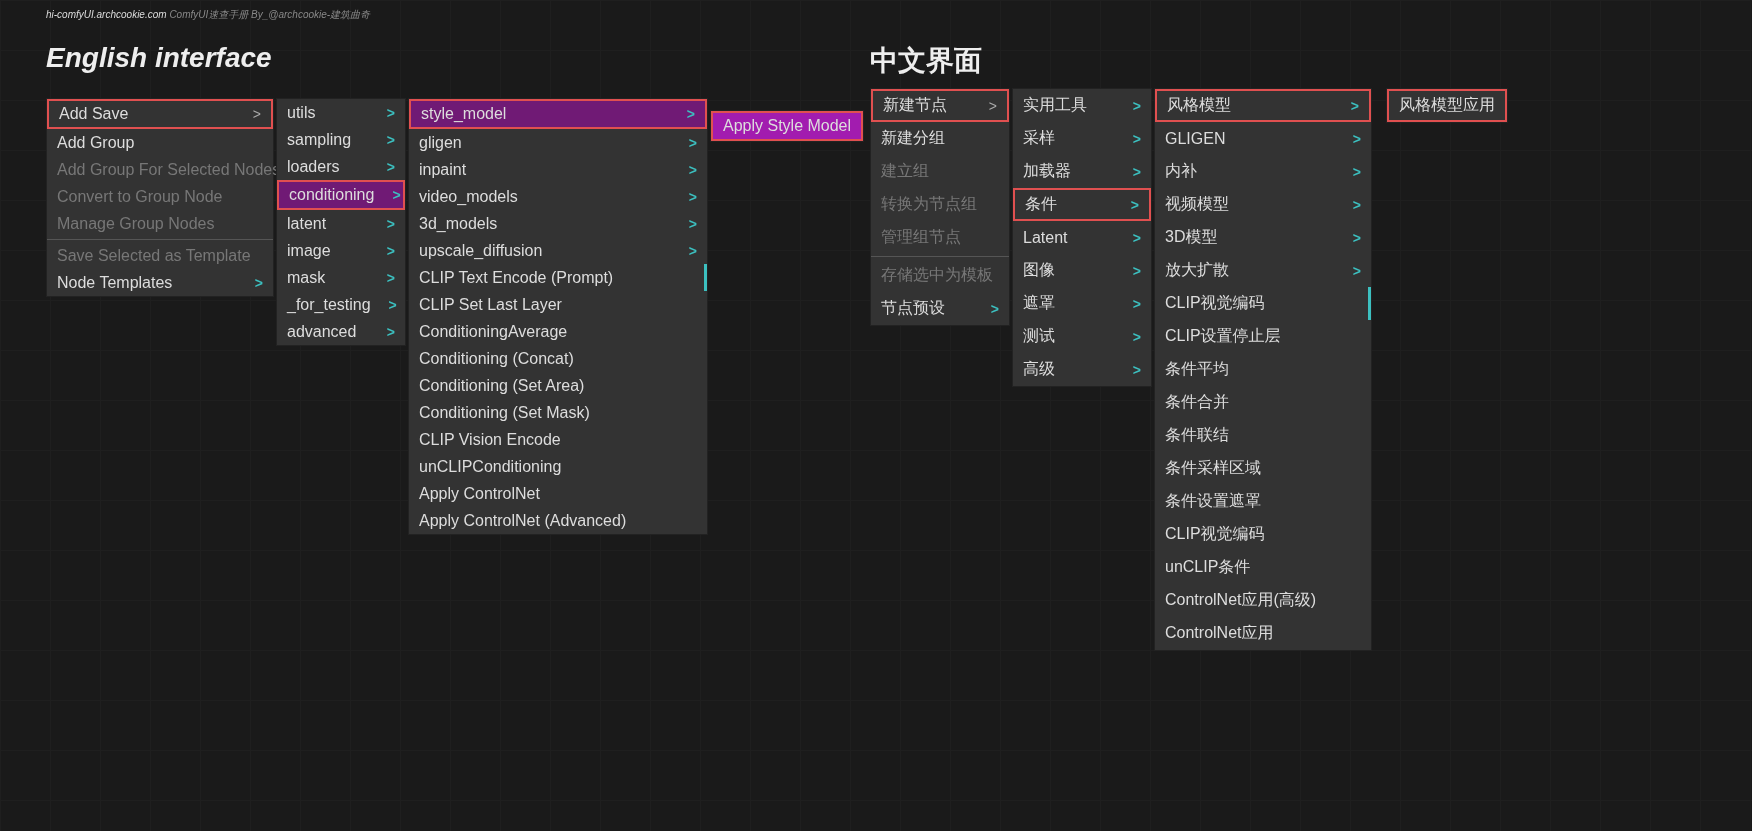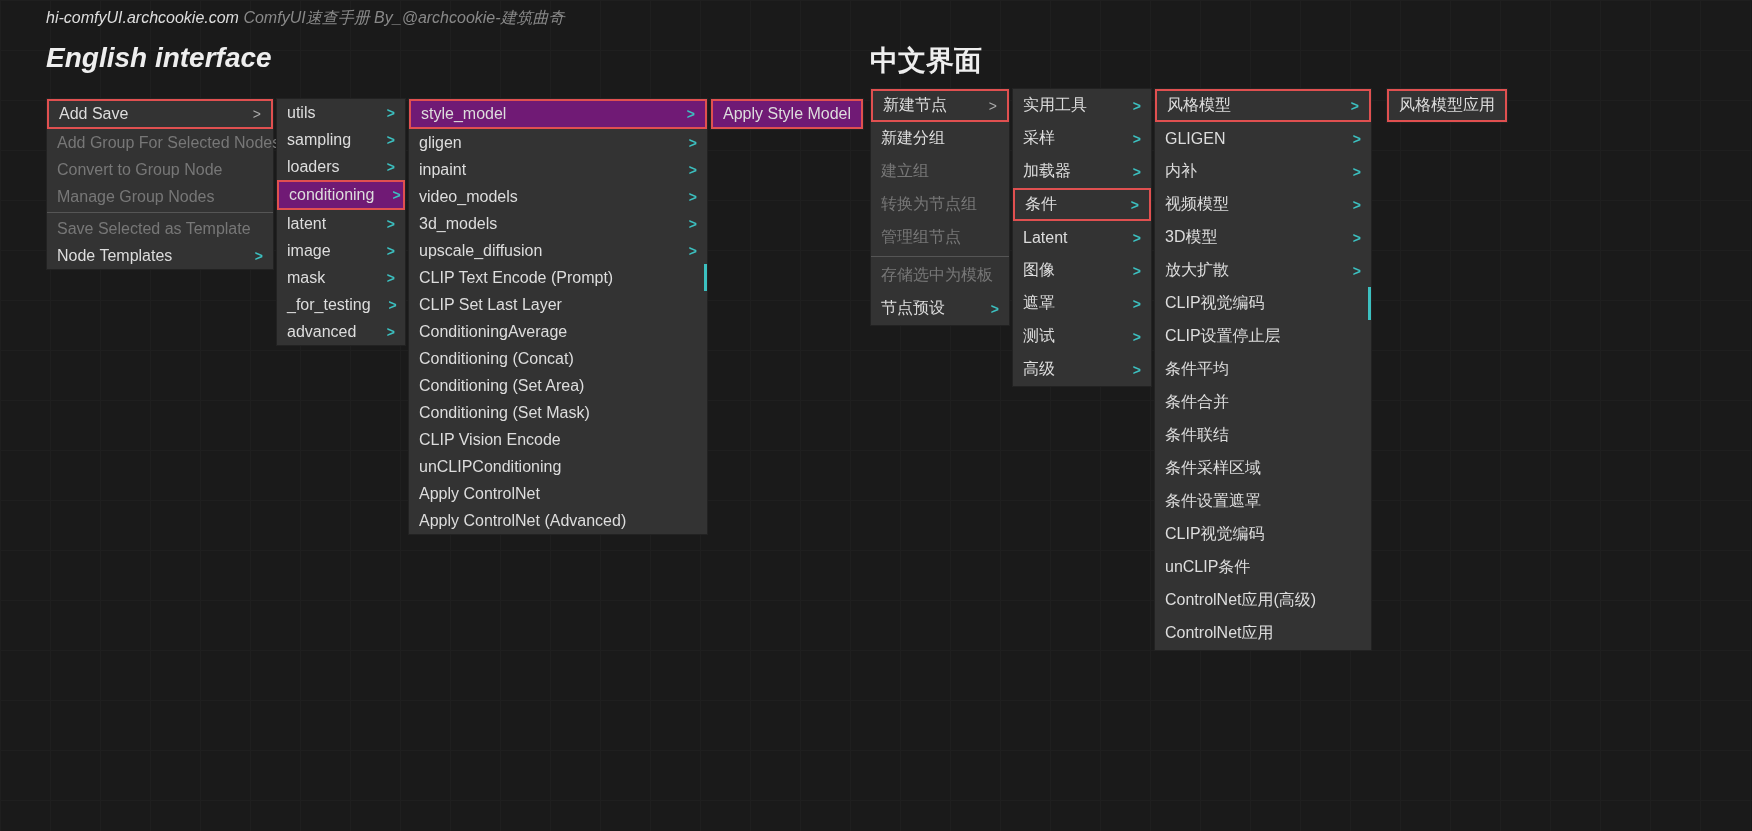--- a/index.html
+++ b/index.html
@@ -18,21 +18,21 @@
     background-image:
       linear-gradient(#2a2a2a 1px, transparent 1px),
       linear-gradient(90deg, #2a2a2a 1px, transparent 1px);
     background-size: 50px 50px;
     opacity: 0.35;
   }
   .header {
     position: absolute;
     top: 8px;
     left: 46px;
-    font-size: 16px;
+    font-size: 10px;
     font-style: italic;
     color: #ddd;
   }
   .header .sub { color: #888; font-style: italic; }
   .title-left {
     position: absolute;
     top: 42px;
     left: 46px;
     font-size: 28px;
     font-style: italic;
@@ -78,21 +78,21 @@
     font-size: 14px;
     margin-left: 18px;
   }
   .arrow.accent { color: #3cc0c0; font-weight: bold; }
   .side-accent {
     border-right: 3px solid #3cc0c0;
   }
   .menu-en-1 { top: 98px; left: 46px; width: 228px; }
   .menu-en-2 { top: 98px; left: 276px; width: 130px; }
   .menu-en-3 { top: 98px; left: 408px; width: 300px; }
-  .menu-en-4 { top: 98px; left: 710px; background:#701a75;justify-content:center; }
+  .menu-en-4 { top: 110px; left: 710px; background:#a21caf;justify-content:center; }
   .menu-en-4 .menu-item { border:2px solid #e05050; }
 
   .menu-zh-1 { top: 88px; left: 870px; width: 140px; }
   .menu-zh-2 { top: 88px; left: 1012px; width: 140px; }
   .menu-zh-3 { top: 88px; left: 1154px; width: 218px; }
   .menu-zh-4 { top: 88px; left: 1386px; }
   .menu-zh-4 .menu-item { border:2px solid #e05050; }
 
   .zh .menu-item { min-height: 33px; font-size:16px; }
 </style>
@@ -106,20 +106,23 @@
 </div>
 
 <div class="title-left">English interface</div>
 <div class="title-right">中文界面</div>
 
 <div class="menu menu-en-1">
     <div class="menu-item hl">
       <span>Add Save</span>
       <span class="arrow">&gt;</span>
     </div>
+    <div class="menu-item">
+      <span>Add Group</span>
+    </div>
     <div class="menu-item disabled">
       <span>Add Group For Selected Nodes</span>
     </div>
     <div class="menu-item disabled">
       <span>Convert to Group Node</span>
     </div>
     <div class="menu-item disabled">
       <span>Manage Group Nodes</span>
     </div>
     <div class="menu-sep"></div>

